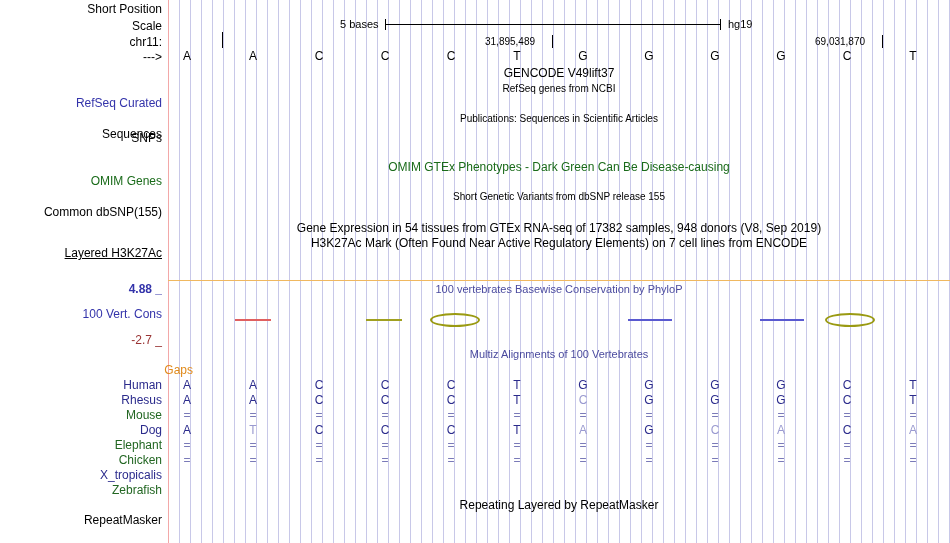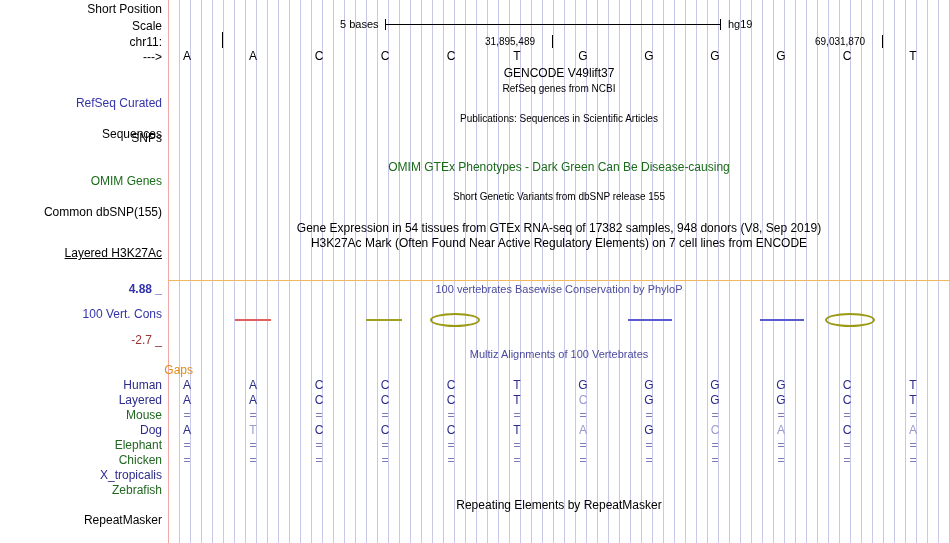--- a/index.html
+++ b/index.html
@@ -150,41 +150,41 @@
       <div class="lbl " style="top: 127px;">Sequences</div>
       <div class="lbl " style="top: 131px;">SNPs</div>
       <div class="lbl dgreen" style="top: 174px;">OMIM Genes</div>
       <div class="lbl " style="top: 205px;">Common dbSNP(155)</div>
       <div class="lbl " style="top: 246px; text-decoration: underline;">Layered H3K27Ac</div>
       <div class="lbl blue" style="top: 282px; font-weight: bold;">4.88 _</div>
       <div class="lbl blue" style="top: 307px;">100 Vert. Cons</div>
       <div class="lbl redtxt" style="top: 333px;">-2.7 _</div>
       <div class="lbl orange" style="top: 363px;">Gaps</div>
       <div class="lbl navy" style="top: 378px;">Human</div>
-      <div class="lbl navy" style="top: 393px;">Layered</div>
+      <div class="lbl navy" style="top: 393px;">Rhesus</div>
       <div class="lbl green" style="top: 408px;">Mouse</div>
       <div class="lbl navy" style="top: 423px;">Dog</div>
       <div class="lbl green" style="top: 438px;">Elephant</div>
       <div class="lbl green" style="top: 453px;">Chicken</div>
       <div class="lbl navy" style="top: 468px;">X_tropicalis</div>
       <div class="lbl green" style="top: 483px;">Zebrafish</div>
       <div class="lbl " style="top: 513px;">RepeatMasker</div>
     </div>
 
   <div id="tracktitles">
       <div class="ctr t-big" style="top: 66px;">GENCODE V49lift37</div>
       <div class="ctr t-sm" style="top: 83px;">RefSeq genes from NCBI</div>
       <div class="ctr t-sm" style="top: 113px;">Publications: Sequences in Scientific Articles</div>
       <div class="ctr t-green" style="top: 160px;">OMIM GTEx Phenotypes - Dark Green Can Be Disease-causing</div>
       <div class="ctr t-sm" style="top: 191px;">Short Genetic Variants from dbSNP release 155</div>
       <div class="ctr t-big" style="top: 221px;">Gene Expression in 54 tissues from GTEx RNA-seq of 17382 samples, 948 donors (V8, Sep 2019)</div>
       <div class="ctr t-big" style="top: 236px;">H3K27Ac Mark (Often Found Near Active Regulatory Elements) on 7 cell lines from ENCODE</div>
       <div class="ctr t-bluec" style="top: 283px;">100 vertebrates Basewise Conservation by PhyloP</div>
       <div class="ctr t-bluec" style="top: 348px;">Multiz Alignments of 100 Vertebrates</div>
-      <div class="ctr t-big" style="top: 498px;">Repeating Elements by RepeatMasker</div>
+      <div class="ctr t-big" style="top: 498px;">Repeating Layered by RepeatMasker</div>
     </div>
 
 
   <div class="scaletxt" style="left:340px;top:18px">5 bases</div>
   <div class="scaletxt" style="left:728px;top:18px">hg19</div>
   <div id="scalebarholder">
       <div class="scalebar" style="left: 385px; top: 24px; width: 335px;"></div>
       <div class="scalecap" style="left: 385px; top: 19px;"></div>
       <div class="scalecap" style="left: 720px; top: 19px;"></div>
     </div>

